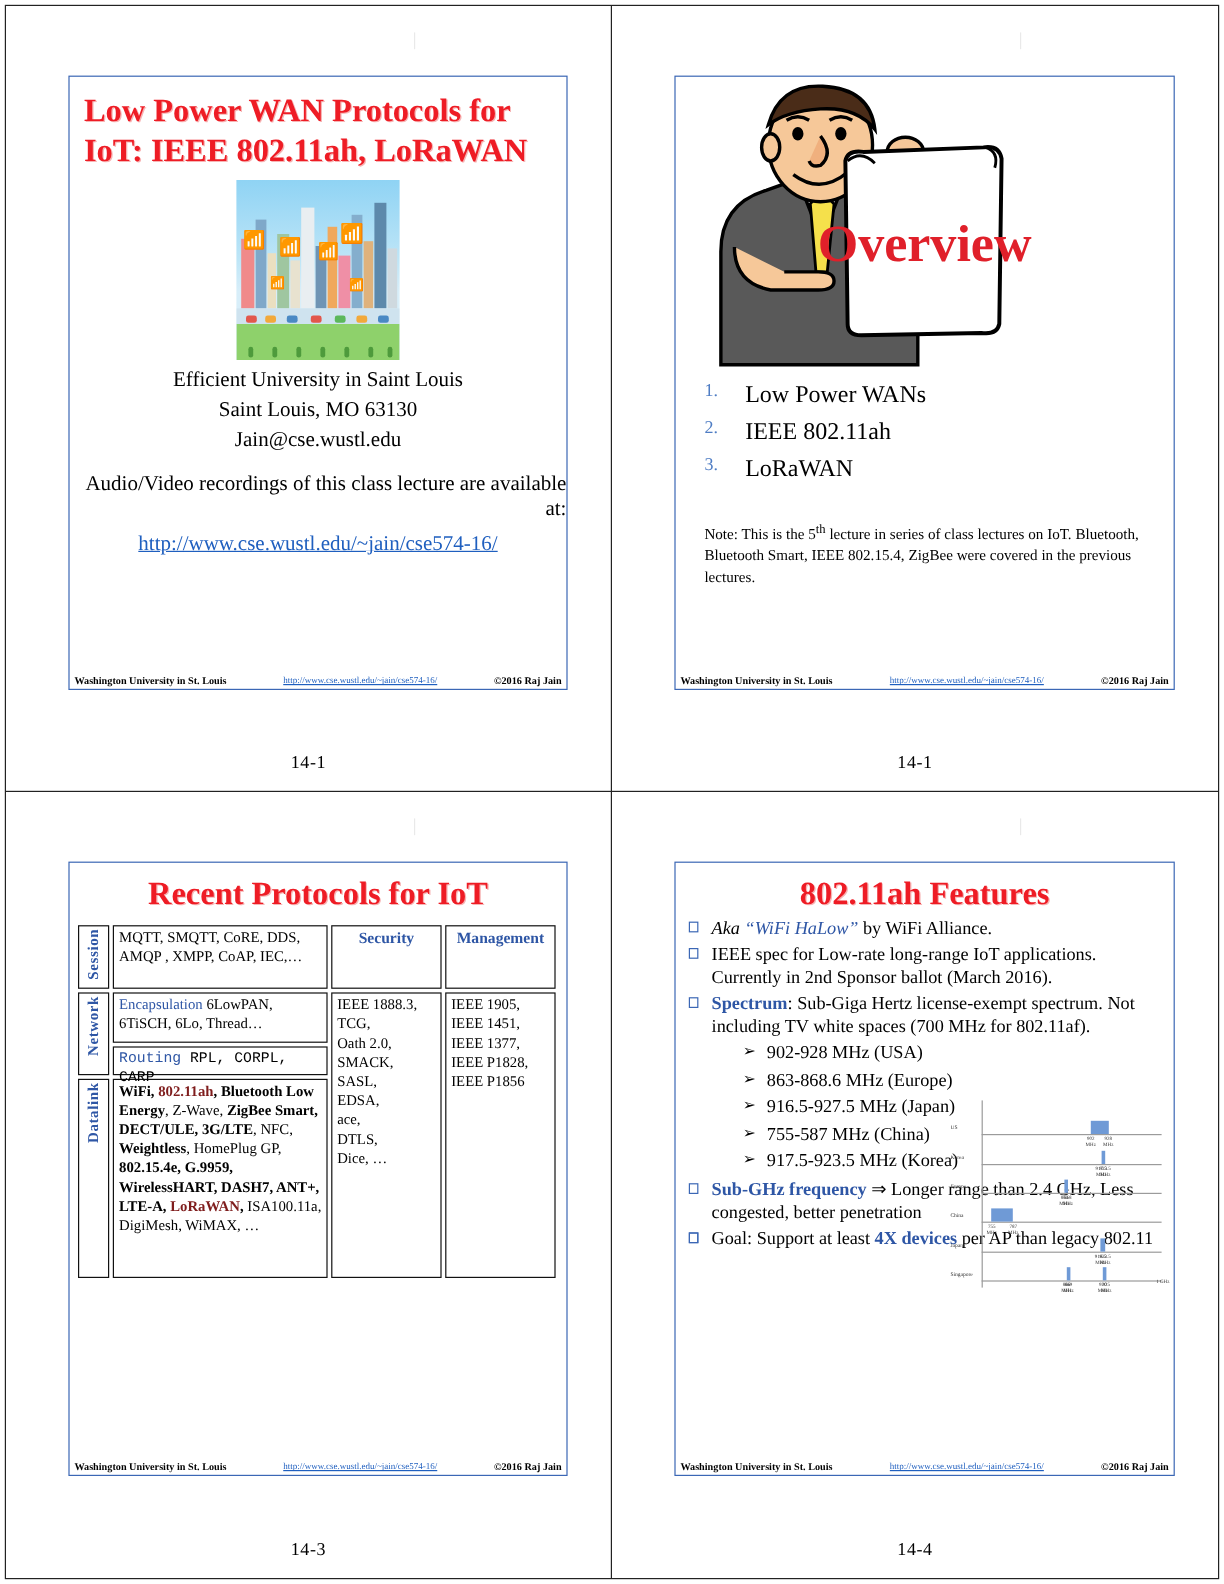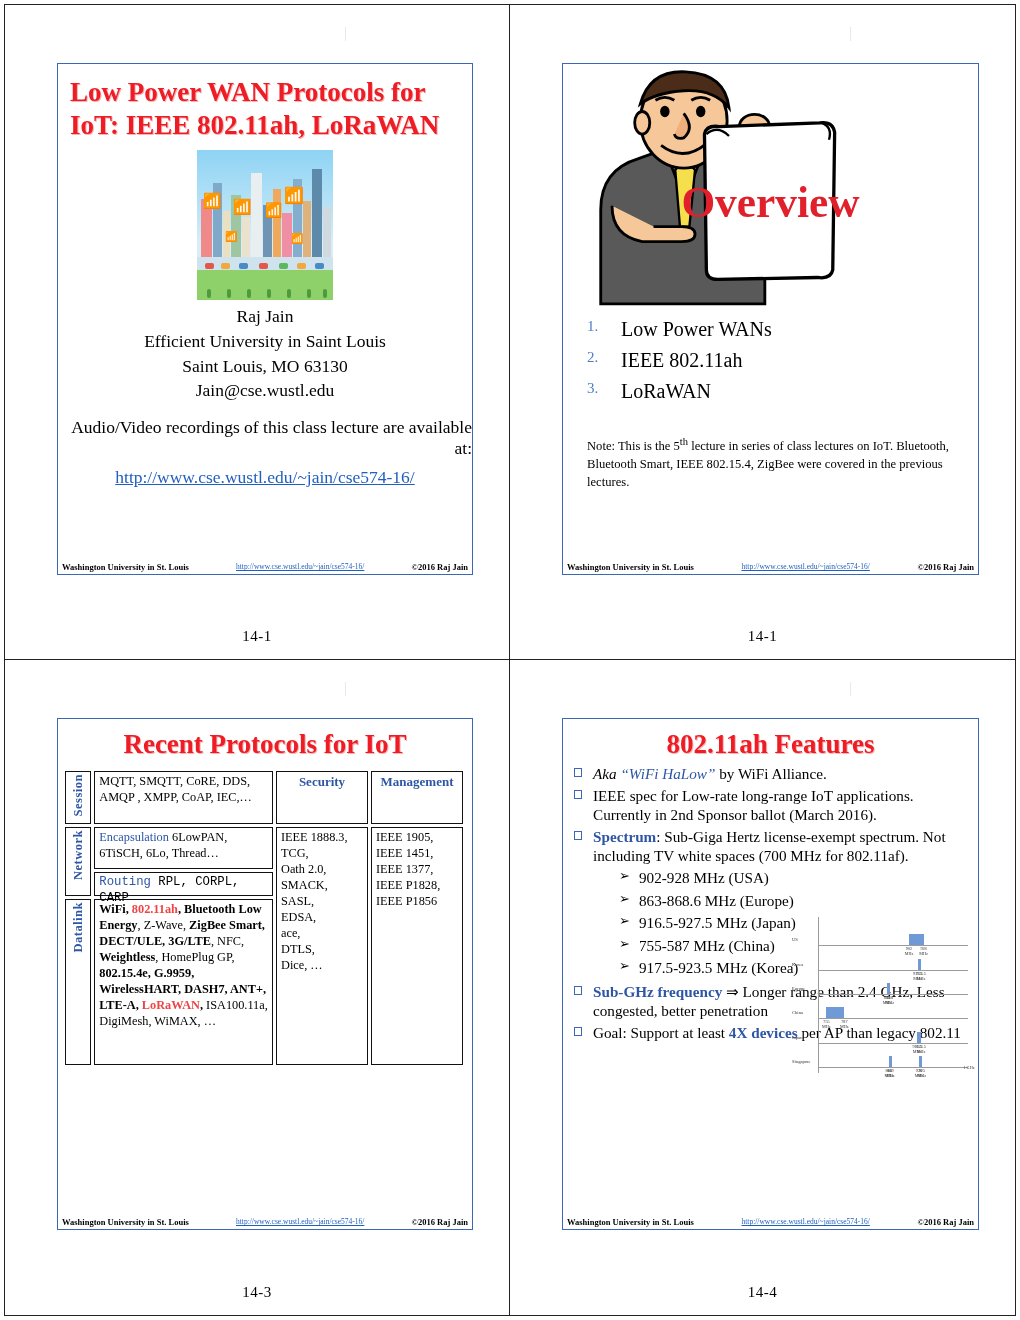--- a/index.html
+++ b/index.html
@@ -65,21 +65,21 @@
   table.proto{border-collapse:separate;border-spacing:3px;width:100%;font-size:12.3px;line-height:1.3;}
   table.proto td{border:1.6px solid #111;padding:2px 4px;vertical-align:top;background:#fff;}
   td.layer{width:16px;padding:2px 0;text-align:center;vertical-align:middle;}
   .layer span{writing-mode:vertical-rl;transform:rotate(180deg);
               font-weight:bold;color:#2e56a5;font-size:12.5px;letter-spacing:.5px;}
   td.wide{width:auto;}
   td.sec{width:82px;}
   td.mgmt{width:82px;}
   .colhead{font-weight:bold;color:#2e56a5;text-align:center;font-size:13px;}
   .blue{color:#2e56a5;}
-  .red{color:#ef4444;font-weight:bold;}
+  .red{color:#7f1d1d;font-weight:bold;}
   .b{font-weight:bold;margin-top:37px;}
   .subcell{border:1.4px solid #111;padding:2px 4px;}
   .stack{display:flex;flex-direction:column;gap:3px;}
 
   
   ul.bul{list-style:none;margin:2px 0 0 0;padding:0 8px 0 8px;font-size:15.2px;line-height:1.29;}
   ul.bul>li{position:relative;padding-left:22px;margin-bottom:2px;}
   ul.bul>li>.sq{position:absolute;left:3px;top:4px;width:8px;height:9px;
                 border:1.6px solid #3b67b5;box-sizing:border-box;}
   ul.sub{list-style:none;margin:1px 0 1px 0;padding:0 0 0 26px;font-size:15.2px;line-height:1.48;}
@@ -142,21 +142,20 @@
             <div class="tree" style="left:126px;"></div>
             <div class="wifi" style="left:6px;top:44px;font-size:15px;">📶</div>
             <div class="wifi" style="left:36px;top:50px;font-size:15px;">📶</div>
             <div class="wifi" style="left:68px;top:54px;font-size:14px;">📶</div>
             <div class="wifi" style="left:87px;top:38px;font-size:16px;">📶</div>
             <div class="wifi" style="left:28px;top:82px;font-size:10px;">📶</div>
             <div class="wifi" style="left:94px;top:84px;font-size:10px;">📶</div>
           </div>
 
           <div class="authors">
-            <div>Raj Jain</div>
             <div>Efficient University in Saint Louis</div>
             <div>Saint Louis, MO 63130</div>
             <div>Jain@cse.wustl.edu</div>
           </div>
           <div class="avline">Audio/Video recordings of this class lecture are available at:</div>
           <div class="urlbig">http://www.cse.wustl.edu/~jain/cse574-16/</div>
         </div>
 
         <div class="foot">
           <span class="inst">Washington University in St. Louis</span>

